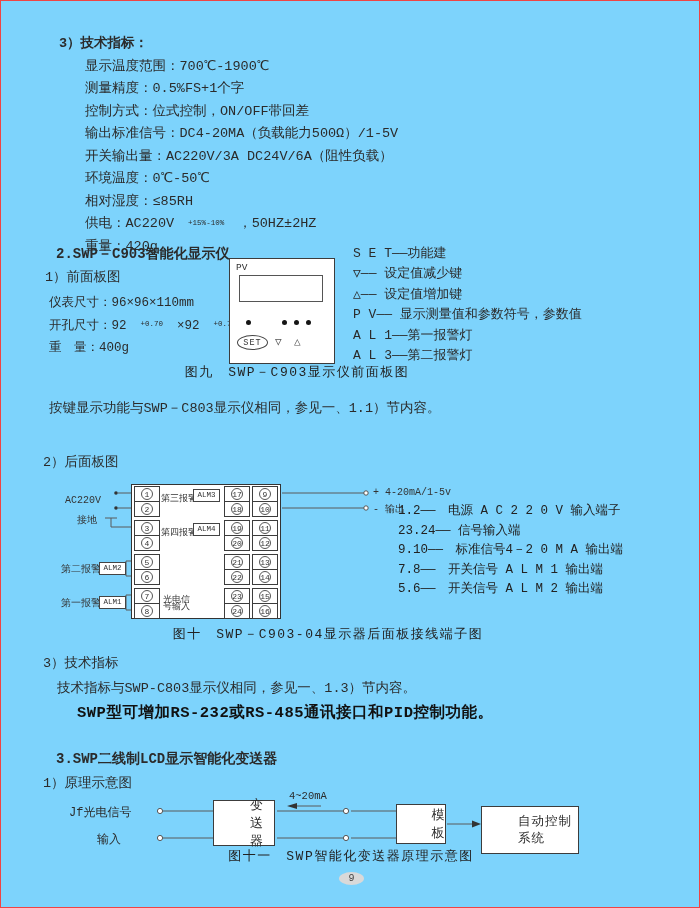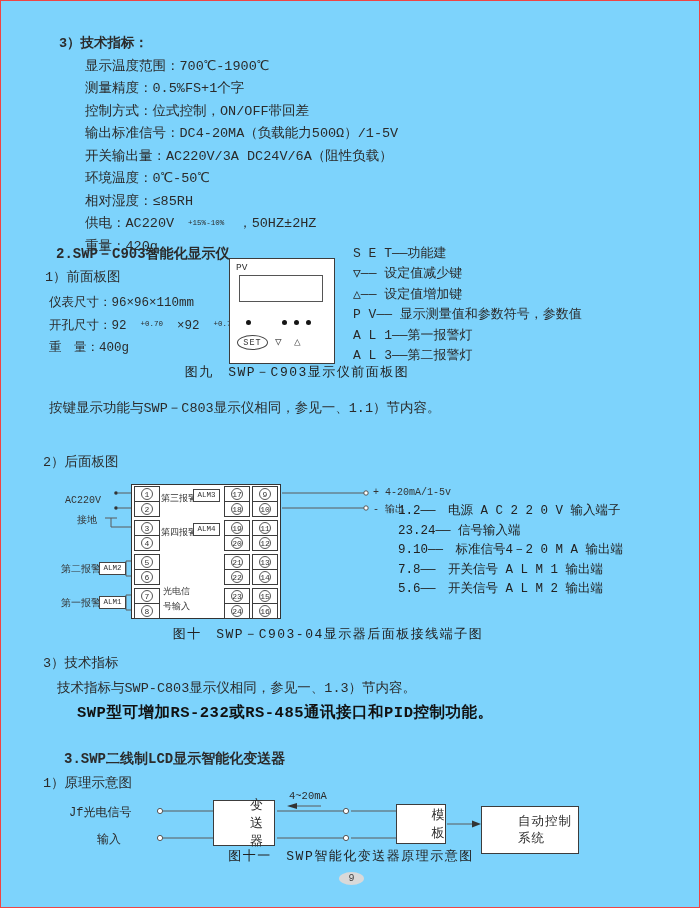--- a/index.html
+++ b/index.html
@@ -245,21 +245,21 @@
           <span class="tnum">15</span>
         </div>
       <div class="tcell colR r8">
           <span class="tnum">16</span>
         </div>
 
       <span class="ilabel" style="left:29px; top:7px;">第三报警</span>
       <span class="almtag" style="left:61px; top:4px;">ALM3</span>
       <span class="ilabel" style="left:29px; top:41px;">第四报警</span>
       <span class="almtag" style="left:61px; top:38px;">ALM4</span>
-      <span class="ilabel" style="left:31px; top:100px;">光电信</span>
+      <span class="ilabel" style="left:31px; top:108px;">光电信</span>
       <span class="ilabel" style="left:31px; top:115px;">号输入</span>
     </div>
 
     <span class="wlabel" style="left:312px; top:3px;">+ 4-20mA/1-5v</span>
     <span class="wlabel" style="left:312px; top:18px;">- 输出</span>
 
     <div class="rnotes">
       <div>1.2——　电源 A C 2 2 0 V 输入端子</div>
       <div>23.24—— 信号输入端</div>
       <div>9.10——　标准信号4－2 0 M A 输出端</div>
@@ -267,21 +267,21 @@
       <div>5.6——　开关信号 A L M 2 输出端</div>
     </div>
   </div>
 
   <div class="abs caption" style="left:97px; top:624px; width:460px;">图十　SWP－C903-04显示器后面板接线端子图</div>
 
   <div class="abs sub-title" style="left:42px; top:653px;">3）技术指标</div>
   <div class="abs bodytext" style="left:56px; top:678px;">技术指标与SWP-C803显示仪相同，参见一、1.3）节内容。</div>
   <div class="abs bold-note" style="left:76px; top:701px;">SWP型可增加RS-232或RS-485通讯接口和PID控制功能。</div>
 
-  <div class="abs sec-title" style="left:55px; top:749px;margin-left:8px;">3.SWP二线制LCD显示智能化变送器</div>
+  <div class="abs sec-title" style="left:55px; top:749px;">3.SWP二线制LCD显示智能化变送器</div>
   <div class="abs sub-title" style="left:42px; top:773px;">1）原理示意图</div>
 
   <div class="abs pdiag">
     <svg class="abs" style="left:0; top:0;" width="560" height="64" viewBox="0 0 560 64">
       <g stroke="#5a5a5a" stroke-width="1" fill="none">
         <line x1="102" y1="17" x2="152" y2="17"></line>
           <line x1="102" y1="44" x2="152" y2="44"></line>
         <line x1="216" y1="17" x2="282" y2="17"></line>
           <line x1="216" y1="44" x2="282" y2="44"></line>
         <line x1="290" y1="17" x2="335" y2="17"></line>

